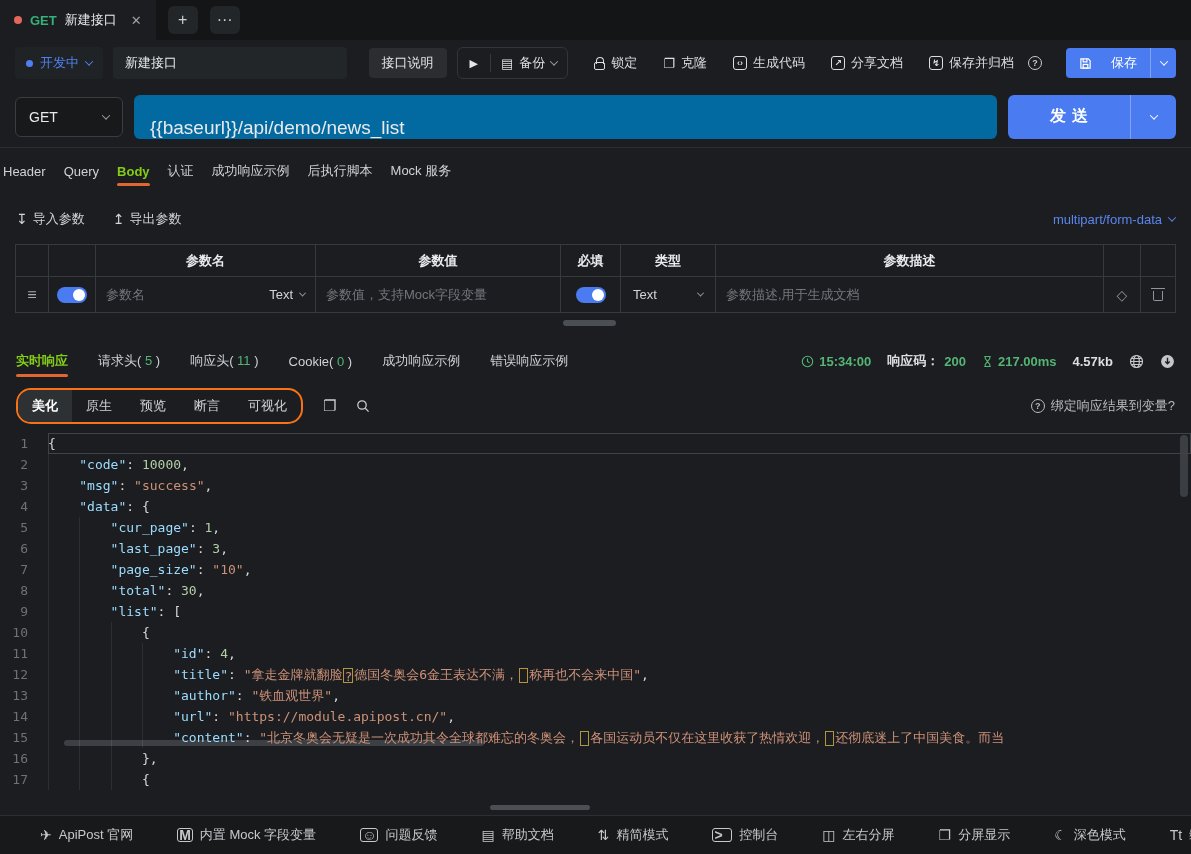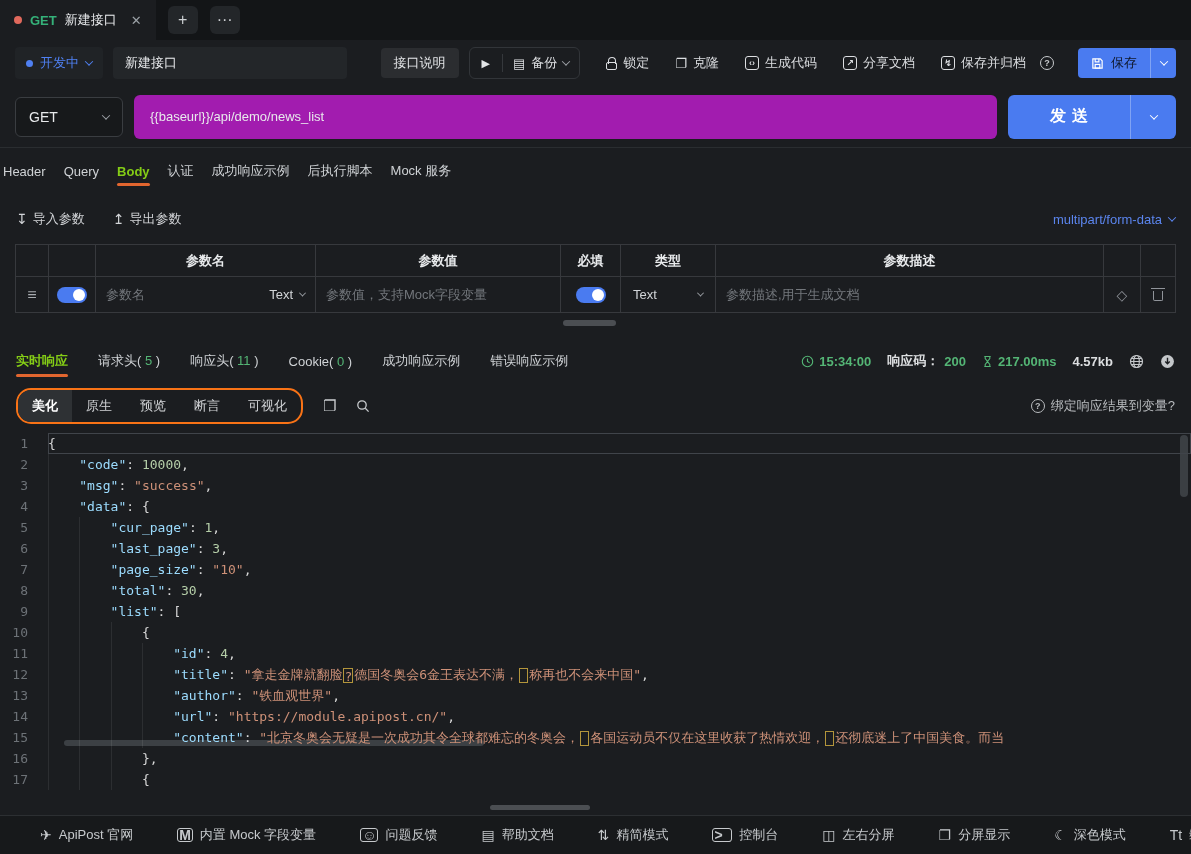--- a/index.html
+++ b/index.html
@@ -40,28 +40,28 @@
   .tb-spacer { flex:1; }
   .apidoc-btn { height:30px; background:#2b2d30; border-radius:4px; padding:0 13px; color:#e3e5e7; }
   .action-group { height:32px; border:1px solid #323539; border-radius:6px; display:flex; align-items:center; }
   .action-group .vdiv { width:1px; height:18px; background:#35383c; }
   .run-btn { padding:0 12px; font-size:11px; color:#e3e5e7; }
   .act { display:flex; align-items:center; gap:6px; color:#dcdee1; padding:0 10px; height:100%; }
   .act .g { font-size:13px; }
   .plain-act { display:flex; align-items:center; gap:6px; color:#dcdee1; margin-left:16px; }
   .help-q { margin-left:4px; color:#c8cbce; }
   .save-split { display:flex; height:30px; border-radius:4px; overflow:hidden; margin-left:14px; }
-  .save-split .main { background:#4a7bf0; color:#0f172a; display:flex; align-items:center; gap:7px; padding:0 13px; }
+  .save-split .main { background:#4a7bf0; color:#ffffff; display:flex; align-items:center; gap:19px; padding:0 13px; }
   .save-split .arrow { background:#4a7bf0; color:#fff; width:26px; display:flex; align-items:center; justify-content:center; border-left:1px solid rgba(255,255,255,.3); }
 
   
   .urlrow { height:62px; flex:none; display:flex; align-items:center; padding:0 15px; gap:11px; border-bottom:1px solid #2a2d30; }
   .method-select { width:108px; height:40px; background:#17191b; border:1px solid #3a3d41; border-radius:6px; display:flex; align-items:center; justify-content:space-between; padding:0 13px; color:#e8eaec; font-size:14px; }
   .method-select .chev { color:#9ca0a5; }
-  .url-input { flex:1; height:44px; background:#a21caf; border-radius:6px; display:flex; align-items:center; padding:0 16px; font-size:13px; }
+  .url-input { flex:1; height:44px; background:#0369a1; border-radius:6px; display:flex; align-items:flex-end; padding:0 16px; font-size:19px; }
   .send-split { display:flex; height:44px; width:168px; border-radius:6px; overflow:hidden; }
   .send-split .main { flex:1; background:#4a7bf0; color:#fff; font-size:16px; font-weight:bold; letter-spacing:6px; padding-left:6px; }
   .send-split .arrow { width:46px; background:#4a7bf0; color:#fff; display:flex; align-items:center; justify-content:center; border-left:1px solid rgba(255,255,255,.3); }
 
   
   .reqtabs { height:46px; flex:none; display:flex; align-items:center; gap:18px; padding:0 3px; }
   .rtab { position:relative; color:#cfd2d5; padding:14px 0; }
   .rtab.active { color:#84cc16; font-weight:bold; }
   .rtab.active::after { content:""; position:absolute; left:0; right:0; bottom:7px; height:3px; background:#e2662f; border-radius:2px; }
 

